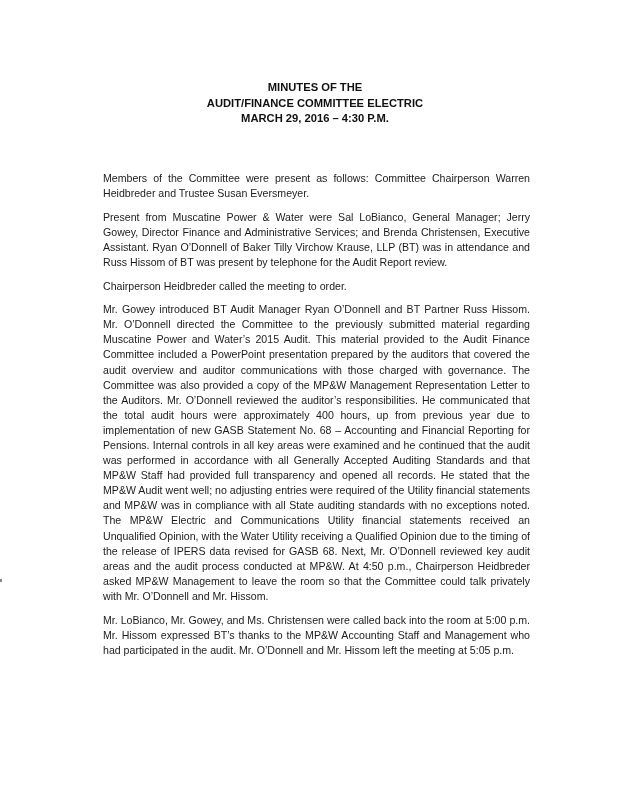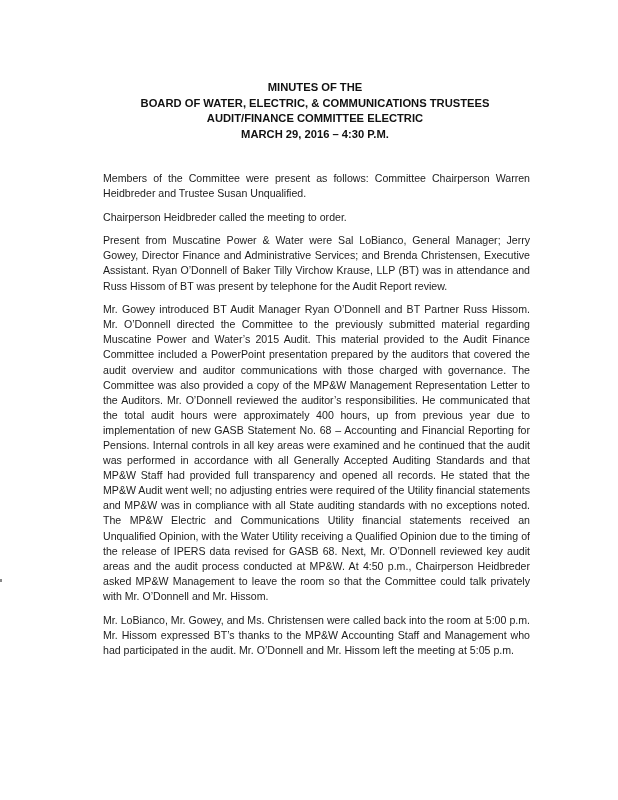--- a/index.html
+++ b/index.html
@@ -23,27 +23,26 @@
     .margin-mark {
       position: absolute; left: 0px; top: 579px; width: 2px; height: 3px; background: #888;
     }
   </style>
 </head>
 <body>
 
 <div class="page">
   <div class="header">
     <div>MINUTES OF THE</div>
-    <div>BOARD OF WATER, ELECTRIC, &amp; COMMUNICATIONS TRUSTEES</div>
     <div>AUDIT/FINANCE COMMITTEE ELECTRIC</div>
     <div>MARCH 29, 2016 – 4:30 P.M.</div>
   </div>
 
   <div class="body">
-    <p>Members of the Committee were present as follows: Committee Chairperson Warren Heidbreder and Trustee Susan Unqualified.</p>
+    <p>Members of the Committee were present as follows: Committee Chairperson Warren Heidbreder and Trustee Susan Eversmeyer.</p>
+    <p>Present from Muscatine Power &amp; Water were Sal LoBianco, General Manager; Jerry Gowey, Director Finance and Administrative Services; and Brenda Christensen, Executive Assistant. Ryan O’Donnell of Baker Tilly Virchow Krause, LLP (BT) was in attendance and Russ Hissom of BT was present by telephone for the Audit Report review.</p>
     <p>Chairperson Heidbreder called the meeting to order.</p>
-    <p>Present from Muscatine Power &amp; Water were Sal LoBianco, General Manager; Jerry Gowey, Director Finance and Administrative Services; and Brenda Christensen, Executive Assistant. Ryan O’Donnell of Baker Tilly Virchow Krause, LLP (BT) was in attendance and Russ Hissom of BT was present by telephone for the Audit Report review.</p>
     <p>Mr. Gowey introduced BT Audit Manager Ryan O’Donnell and BT Partner Russ Hissom. Mr. O’Donnell directed the Committee to the previously submitted material regarding Muscatine Power and Water’s 2015 Audit. This material provided to the Audit Finance Committee included a PowerPoint presentation prepared by the auditors that covered the audit overview and auditor communications with those charged with governance. The Committee was also provided a copy of the MP&amp;W Management Representation Letter to the Auditors. Mr. O’Donnell reviewed the auditor’s responsibilities. He communicated that the total audit hours were approximately 400 hours, up from previous year due to implementation of new GASB Statement No. 68 – Accounting and Financial Reporting for Pensions. Internal controls in all key areas were examined and he continued that the audit was performed in accordance with all Generally Accepted Auditing Standards and that MP&amp;W Staff had provided full transparency and opened all records. He stated that the MP&amp;W Audit went well; no adjusting entries were required of the Utility financial statements and MP&amp;W was in compliance with all State auditing standards with no exceptions noted. The MP&amp;W Electric and Communications Utility financial statements received an Unqualified Opinion, with the Water Utility receiving a Qualified Opinion due to the timing of the release of IPERS data revised for GASB 68. Next, Mr. O’Donnell reviewed key audit areas and the audit process conducted at MP&amp;W. At 4:50 p.m., Chairperson Heidbreder asked MP&amp;W Management to leave the room so that the Committee could talk privately with Mr. O’Donnell and Mr. Hissom.</p>
     <p>Mr. LoBianco, Mr. Gowey, and Ms. Christensen were called back into the room at 5:00 p.m. Mr. Hissom expressed BT’s thanks to the MP&amp;W Accounting Staff and Management who had participated in the audit. Mr. O’Donnell and Mr. Hissom left the meeting at 5:05 p.m.</p>
   </div>
 
   <div class="margin-mark"></div>
 </div>
 
 </body></html>

